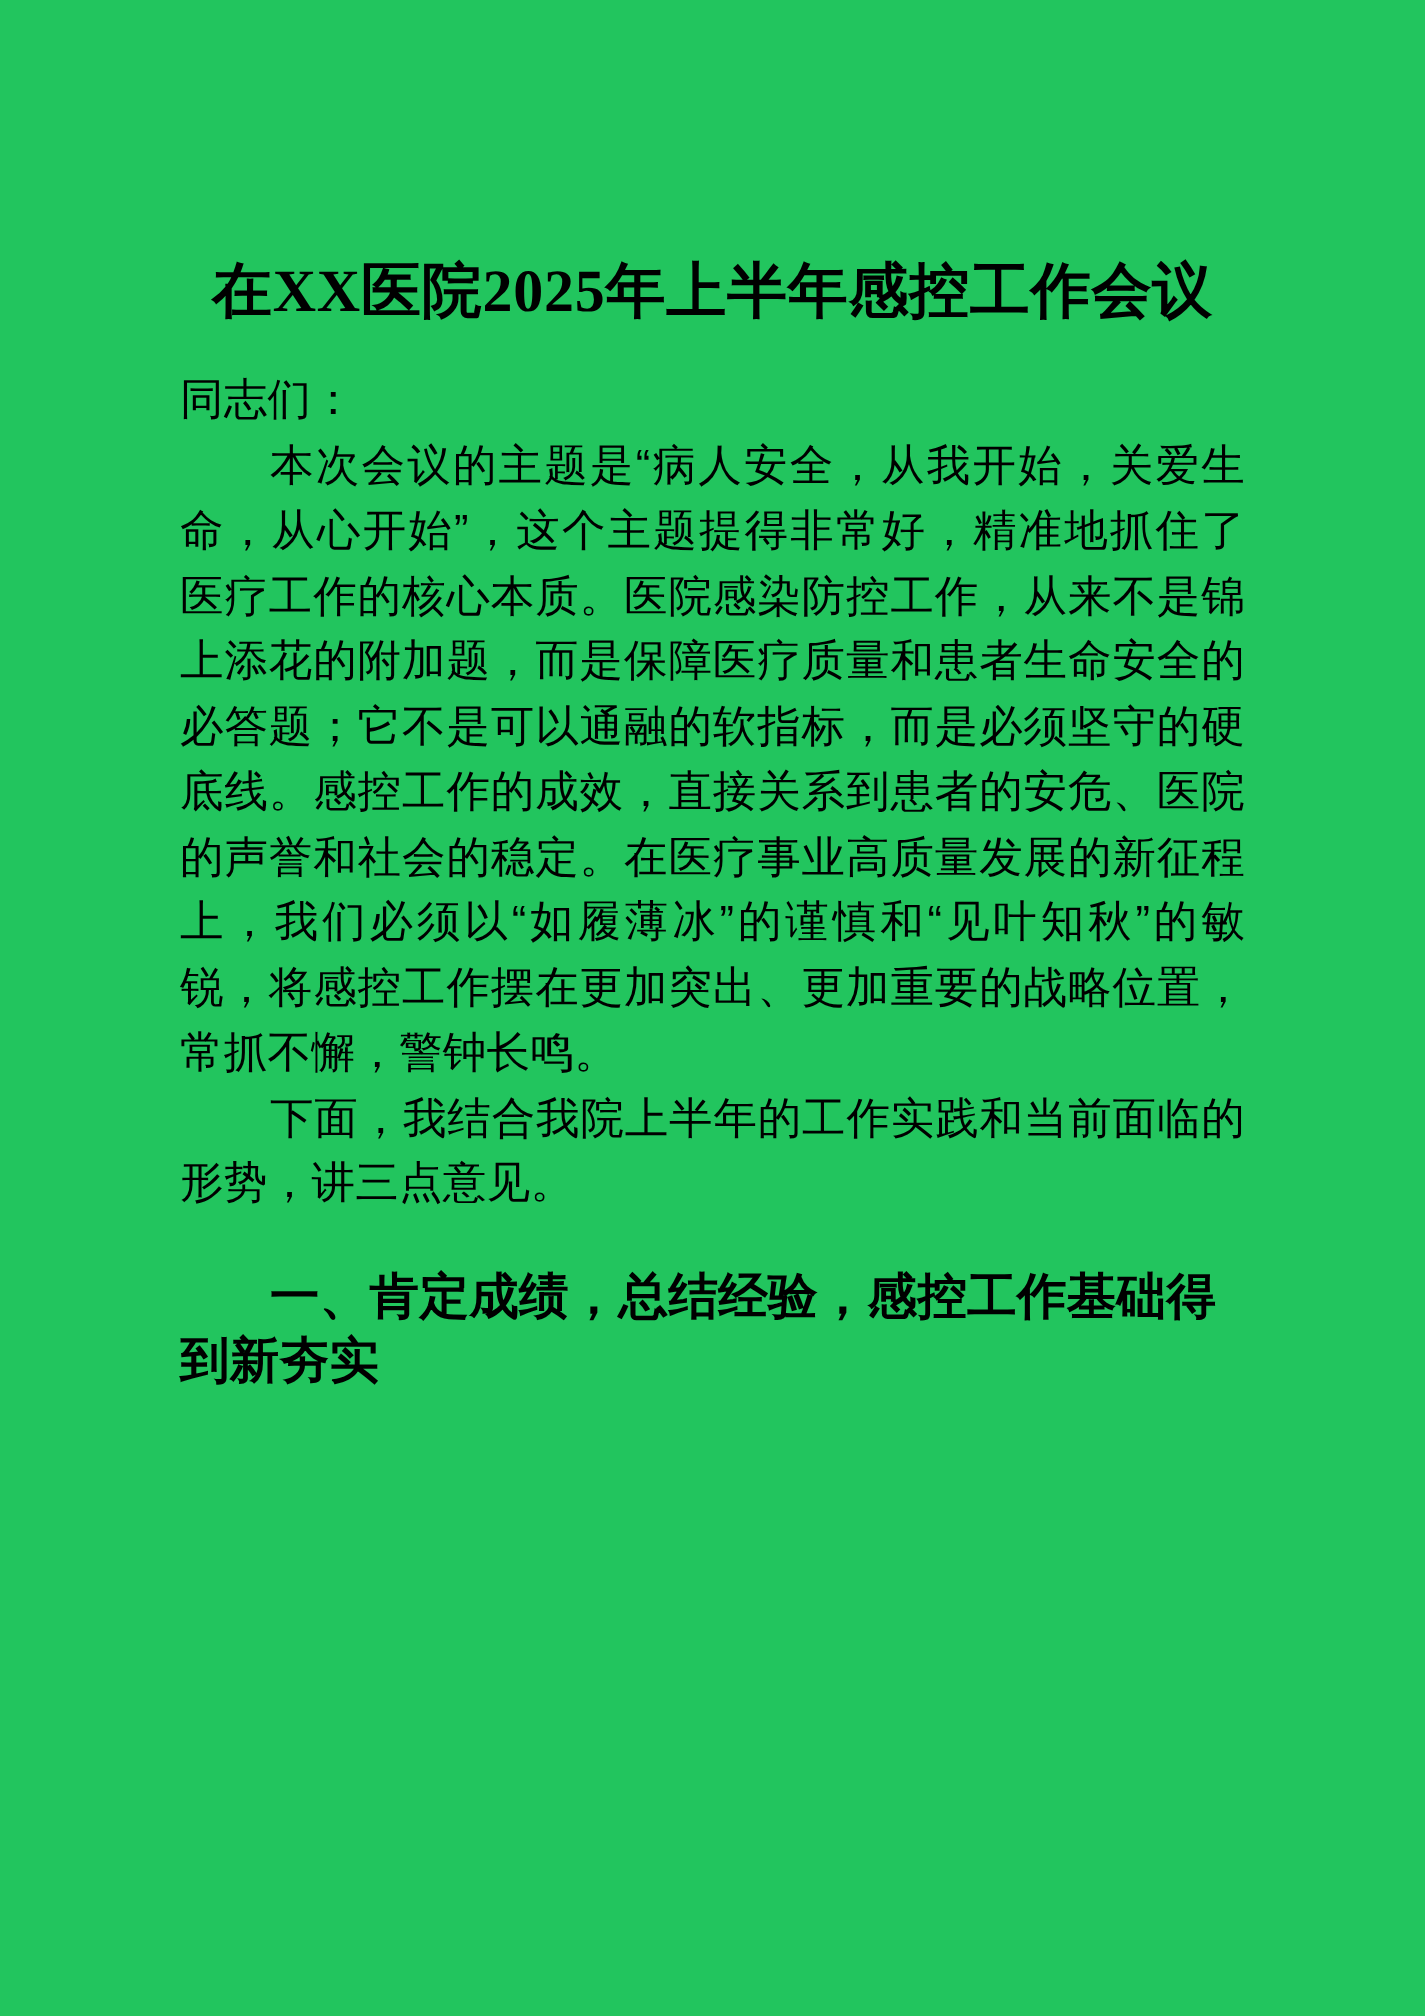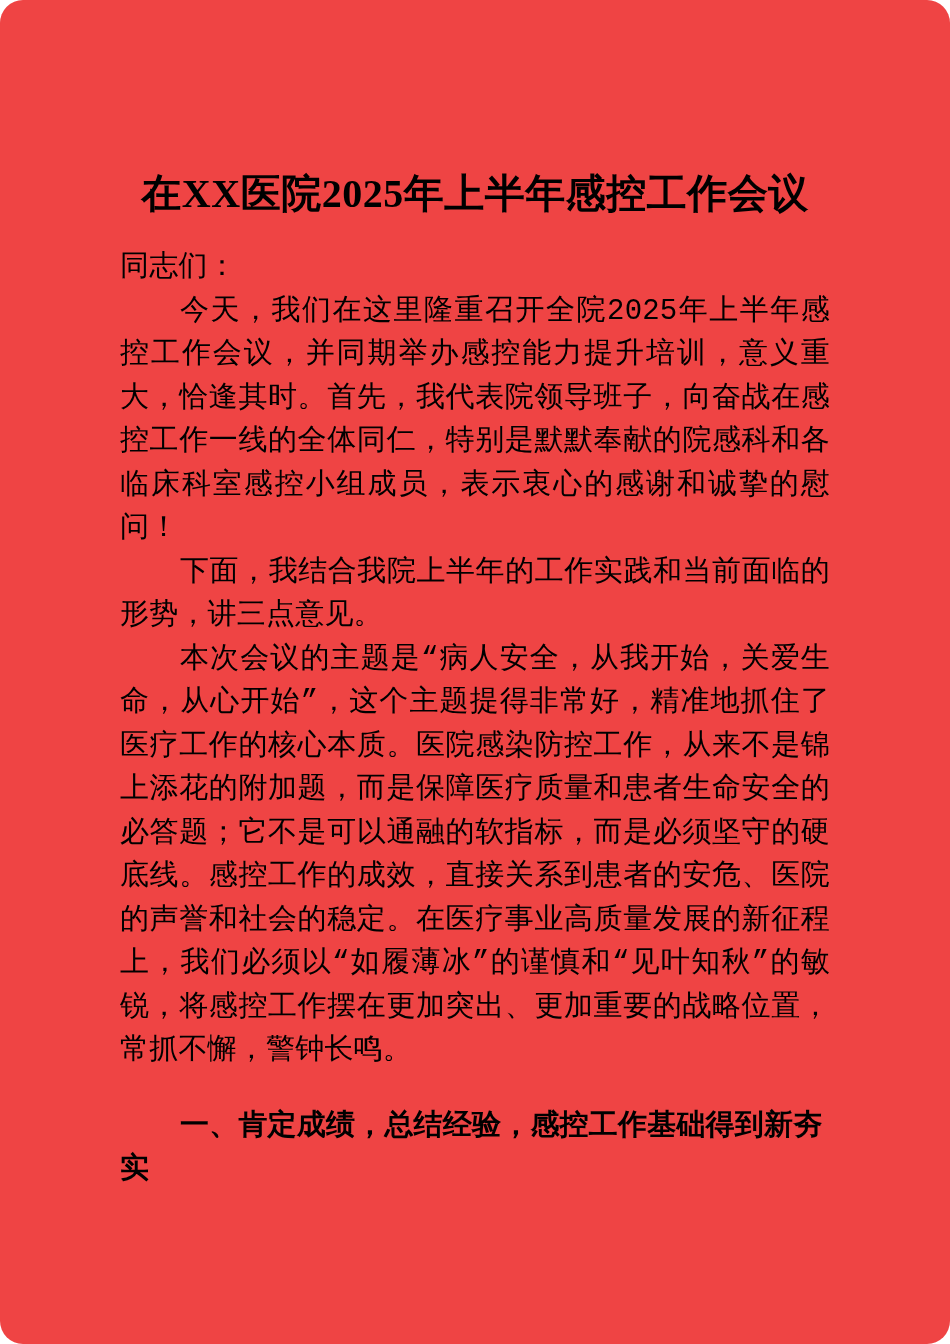--- a/index.html
+++ b/index.html
@@ -5,24 +5,23 @@
   html, body {
     margin: 0;
     padding: 0;
     background: #ffffff;
   }
 
   .page {
     position: relative;
     width: 950px;
     height: 1344px;
-    background: #ef4444;
+    background: #22c55e;
     overflow: hidden;
     box-sizing: border-box;
-    border-radius: 23px;
   }
 
   .content {
     position: absolute;
     left: 120px;
     top: 0;
     width: 710px;
   }
 
   
@@ -42,21 +41,21 @@
     white-space: nowrap;
   }
 
   
   .body-block {
     margin-top: 24px;
   }
 
   .para {
     margin: 0;
-    font-family: Liberation Mono, monospace;
+    font-family: Liberation Sans, sans-serif;
     font-size: 29px;
     line-height: 43.5px;
     color: #000000;
     text-align: justify;
     text-justify: inter-character;
     text-align-last: left;
     letter-spacing: 0.2px;
     word-break: break-all;
   }
 
@@ -68,21 +67,21 @@
     text-indent: 0;
   }
 
   
   .section-heading {
     margin: 0;
     margin-top: 30px;
     text-indent: 60px;
     font-family: "Liberation Sans", "DejaVu Sans", sans-serif;
     font-weight: bold;
-    font-size: 29px;
+    font-size: 33px;
     line-height: 43.5px;
     color: #000000;
     text-align: left;
     letter-spacing: 0.2px;
   }
 </style>
 </head>
 <body>
 
 <div class="page">
@@ -90,23 +89,22 @@
 
     <h1 class="doc-title">
       <span class="tline">在XX医院2025年上半年感控工作会议</span>
     </h1>
 
     <div class="body-block">
 
       <p class="para salutation">同志们：</p>
 
 
-      <p class="para indent">今天，我们在这里隆重召开全院2025年上半年感控工作会议，并同期举办感控能力提升培训，意义重大，恰逢其时。首先，我代表院领导班子，向奋战在感控工作一线的全体同仁，特别是默默奉献的院感科和各临床科室感控小组成员，表示衷心的感谢和诚挚的慰问！</p>
+
+      <p class="para indent">本次会议的主题是“病人安全，从我开始，关爱生命，从心开始”，这个主题提得非常好，精准地抓住了医疗工作的核心本质。医院感染防控工作，从来不是锦上添花的附加题，而是保障医疗质量和患者生命安全的必答题；它不是可以通融的软指标，而是必须坚守的硬底线。感控工作的成效，直接关系到患者的安危、医院的声誉和社会的稳定。在医疗事业高质量发展的新征程上，我们必须以“如履薄冰”的谨慎和“见叶知秋”的敏锐，将感控工作摆在更加突出、更加重要的战略位置，常抓不懈，警钟长鸣。</p>
 
       <p class="para indent">下面，我结合我院上半年的工作实践和当前面临的形势，讲三点意见。</p>
-
-      <p class="para indent">本次会议的主题是“病人安全，从我开始，关爱生命，从心开始”，这个主题提得非常好，精准地抓住了医疗工作的核心本质。医院感染防控工作，从来不是锦上添花的附加题，而是保障医疗质量和患者生命安全的必答题；它不是可以通融的软指标，而是必须坚守的硬底线。感控工作的成效，直接关系到患者的安危、医院的声誉和社会的稳定。在医疗事业高质量发展的新征程上，我们必须以“如履薄冰”的谨慎和“见叶知秋”的敏锐，将感控工作摆在更加突出、更加重要的战略位置，常抓不懈，警钟长鸣。</p>
 
       <p class="section-heading">一、肯定成绩，总结经验，感控工作基础得到新夯实</p>
 
     </div>
   </div>
 </div>
 
 </body></html>

